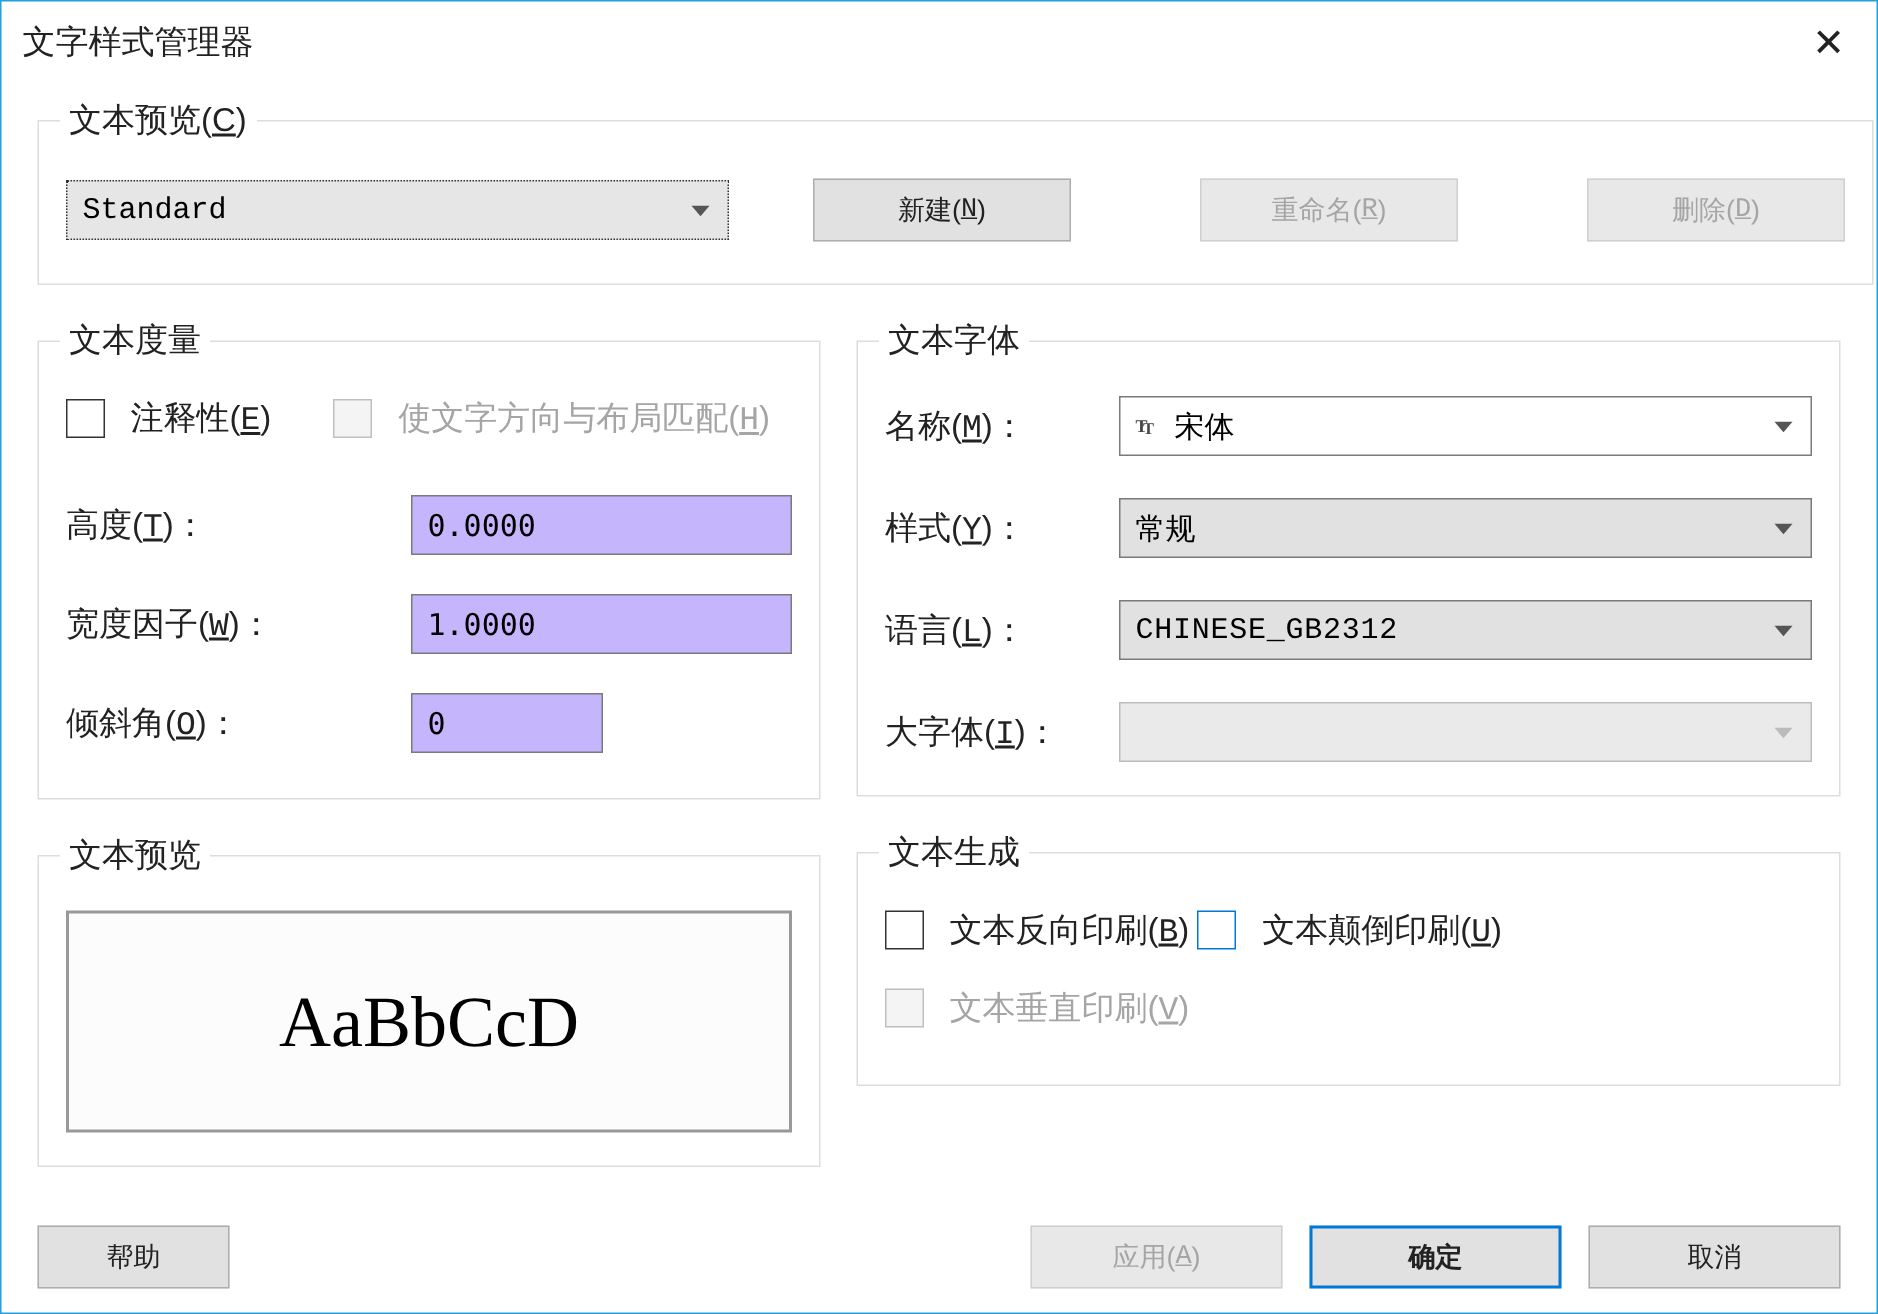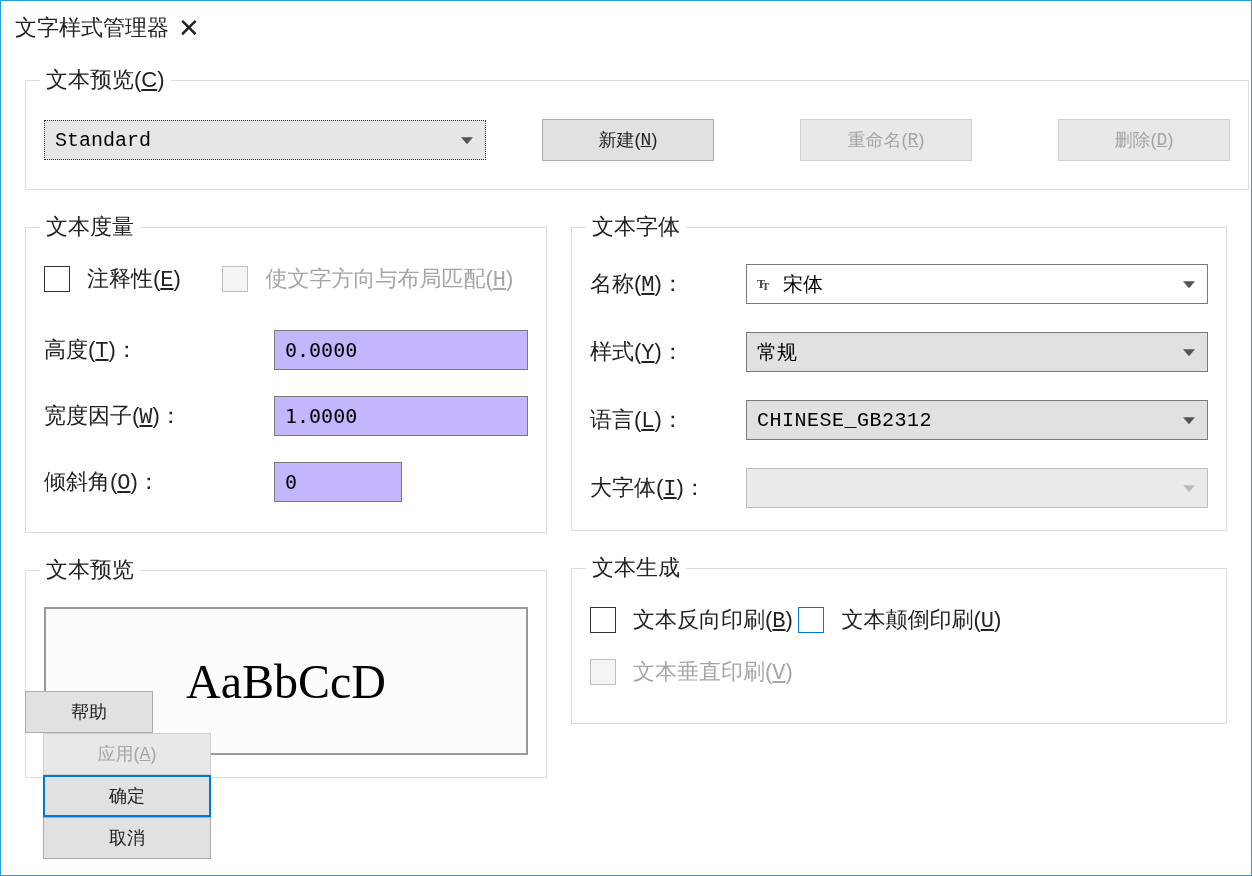--- a/index.html
+++ b/index.html
@@ -6,21 +6,21 @@
     body {
       font-family: "Microsoft YaHei", SimSun, sans-serif;
       font-size: 20px;
       background: #fff;
       width: 1252px; height: 876px;
       border: 1px solid #22a0dd;
       position: relative;
     }
     .titlebar {
       height: 54px;
-      display: flex; align-items: center; 
+      display: flex; align-items: center; justify-content: space-between;
       padding: 0 12px 0 14px;
     }
     .titlebar .title { font-size: 22px; color: #222; }
     .titlebar .close {
       font-size: 26px; width: 40px; text-align: center; cursor: default;
       color: #222;
     }
     .content { padding: 10px 24px 0 24px; }
     fieldset {
       border: 1px solid #ddd;
@@ -61,21 +61,21 @@
       background: #e1e1e1;
       border: 1px solid #adadad;
       font-size: 18px;
       color: #222;
       display: inline-flex;
       align-items: center; justify-content: center;
       padding: 10px 12px;
       font-family: inherit;
     }
     .btn.disabled { color: #a5a5a5; border-color: #cfcfcf; background: #e8e8e8; }
-    .btn.primary { border: 2px solid #0078d7; background: #e1e1e1; }
+    .btn.primary { border: 2px solid #0078d7; background: #e1e1e1; font-weight: bold; }
     .fieldset-top { padding-top: 24px; padding-bottom: 28px; }
     .fieldset-top .combo.current {
       width: 442px;
       border: 1px dotted #333;
       background: #e6e6e6;
     }
     .mid-grid {
       display: flex; gap: 24px;
     }
     .mid-grid .left { flex: 0 0 520px; }
@@ -127,21 +127,21 @@
     }
     .preview-box {
       border: 2px solid #999; height: 148px;
       background: #fcfcfc;
       display: flex; align-items: center; justify-content: center;
       font-family: "SimSun","Times New Roman",serif;
       font-size: 48px;
     }
     .bottom-bar {
       position: absolute; bottom: 16px; left: 24px; right: 24px;
-      display: flex; align-items: flex-start; flex-direction: column;
+      display: flex; align-items: flex-end;
     }
     .bottom-bar .spacer { flex: 1; }
     .bottom-bar .btn { margin-left: 18px; min-width: 168px; }
     .bottom-bar .help { margin-left: 0; min-width: 128px; }
     .mono { font-family: "Courier New", monospace; }
     .accel { text-decoration: underline; }
     .fontsel-text { font-family: "Courier New", monospace; letter-spacing: 0.5px; }
   </style>
 </head>
 <body>

